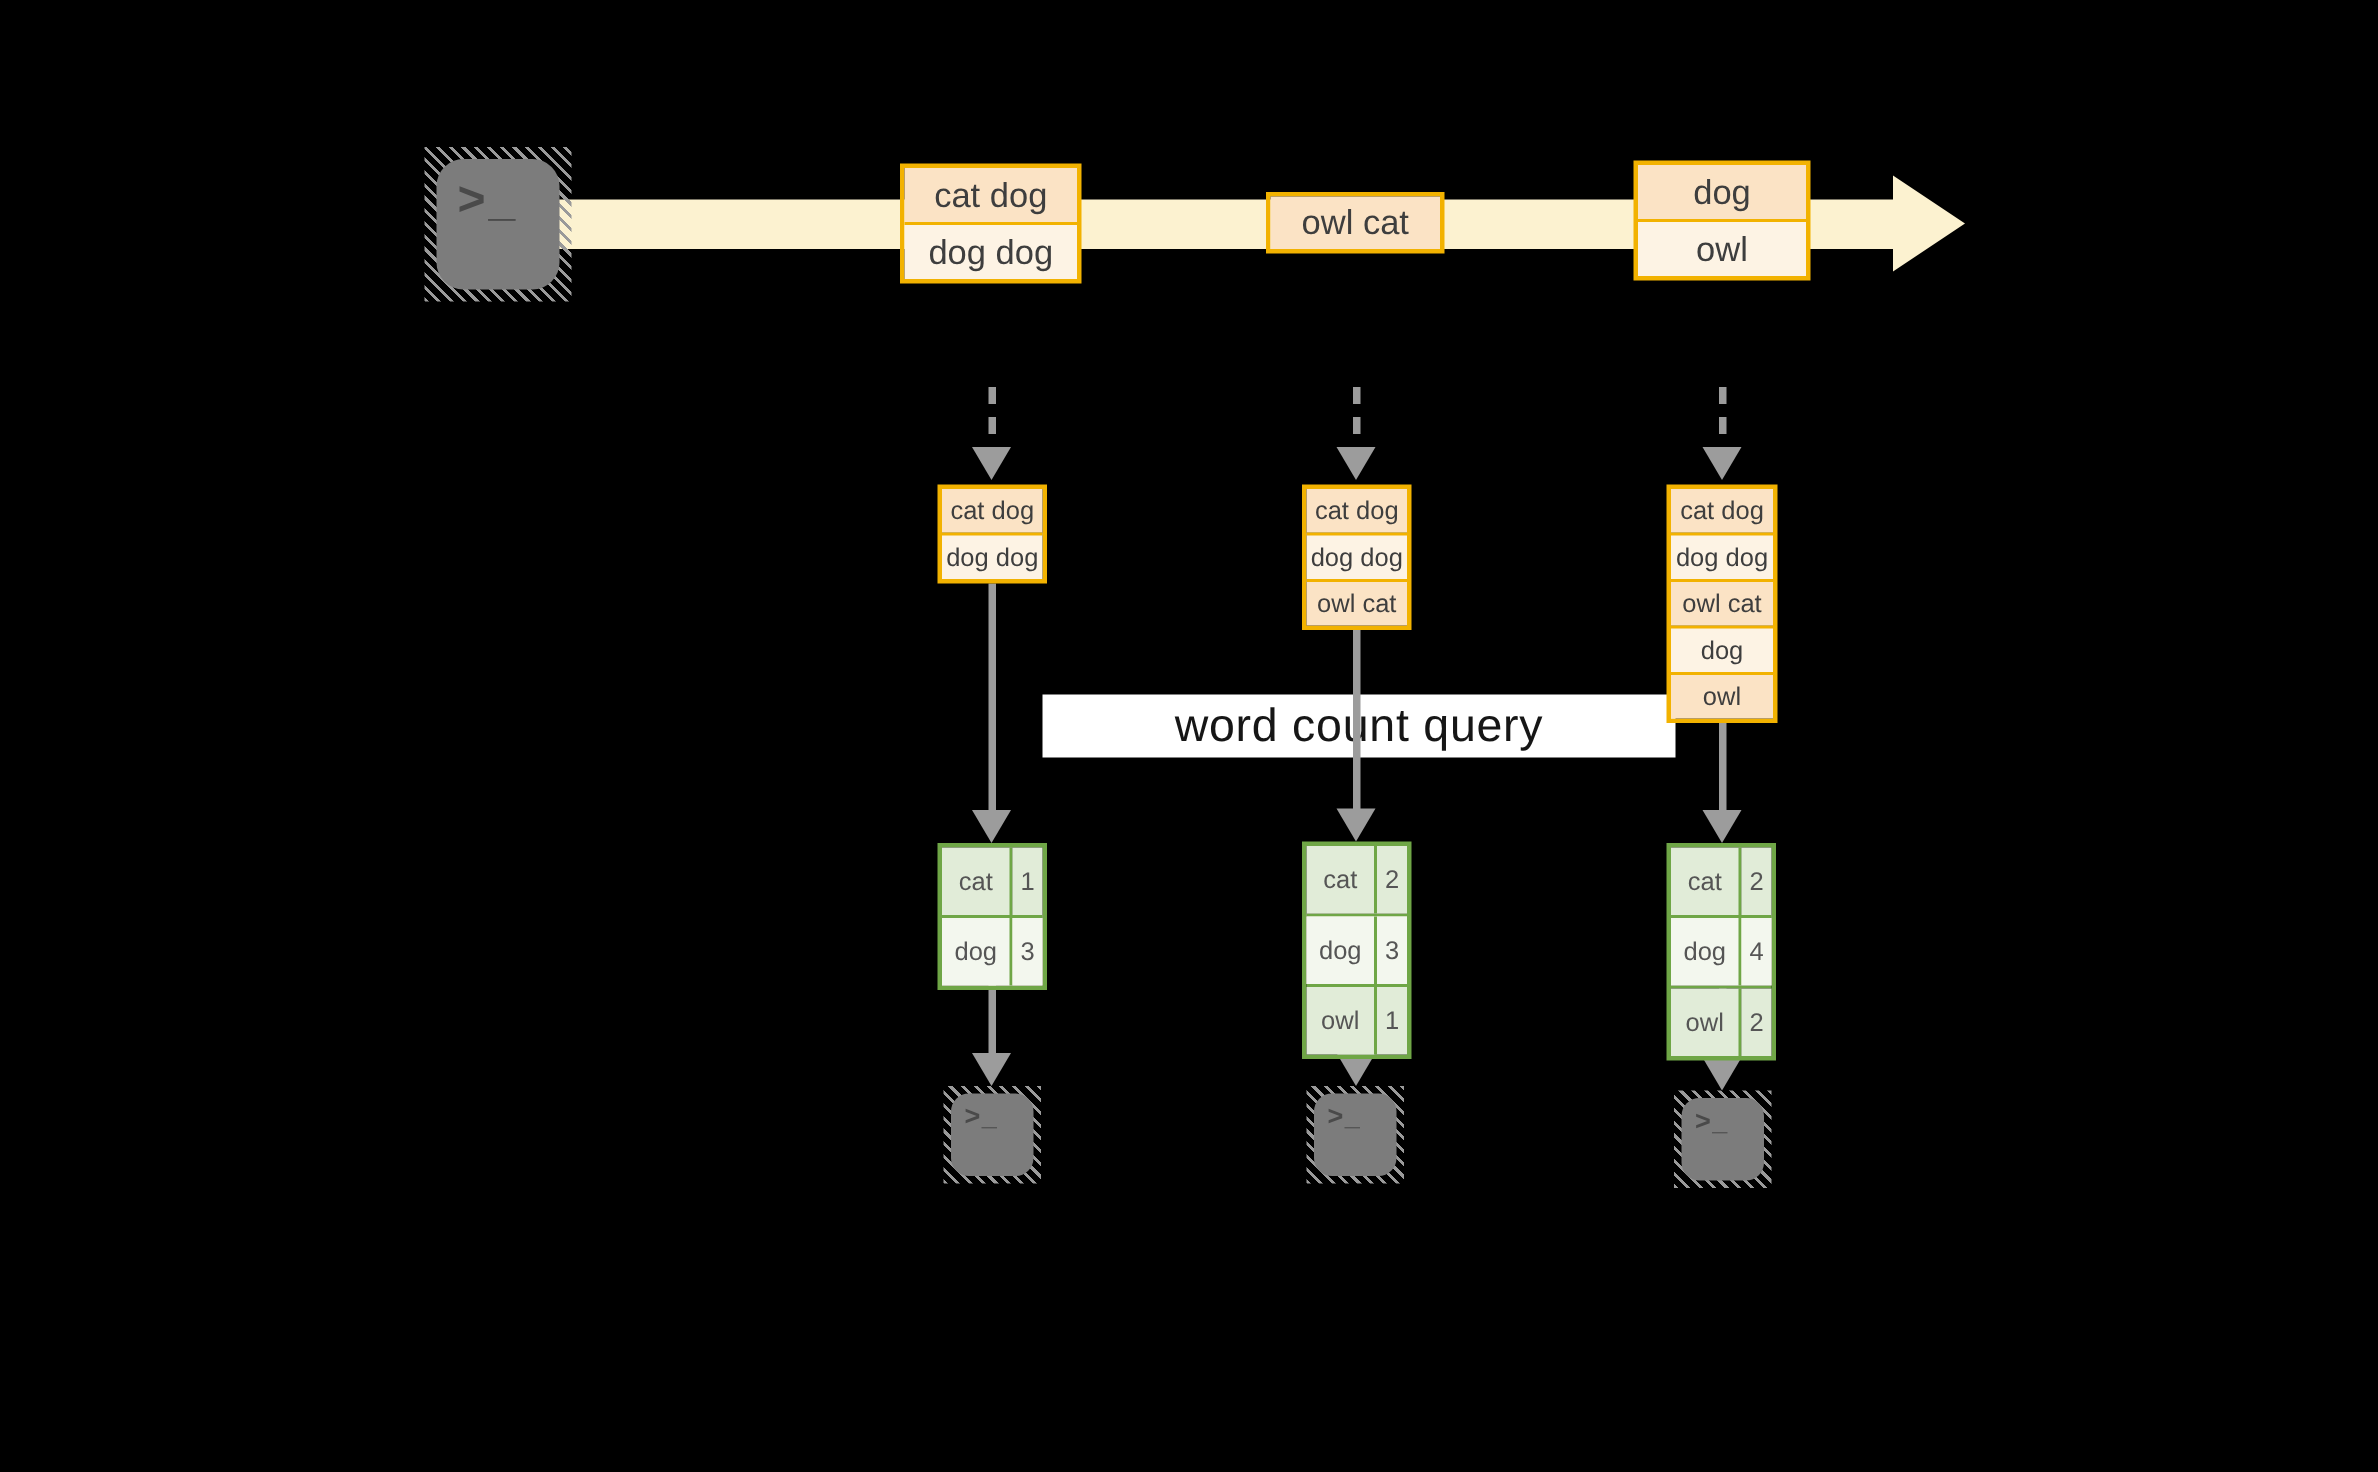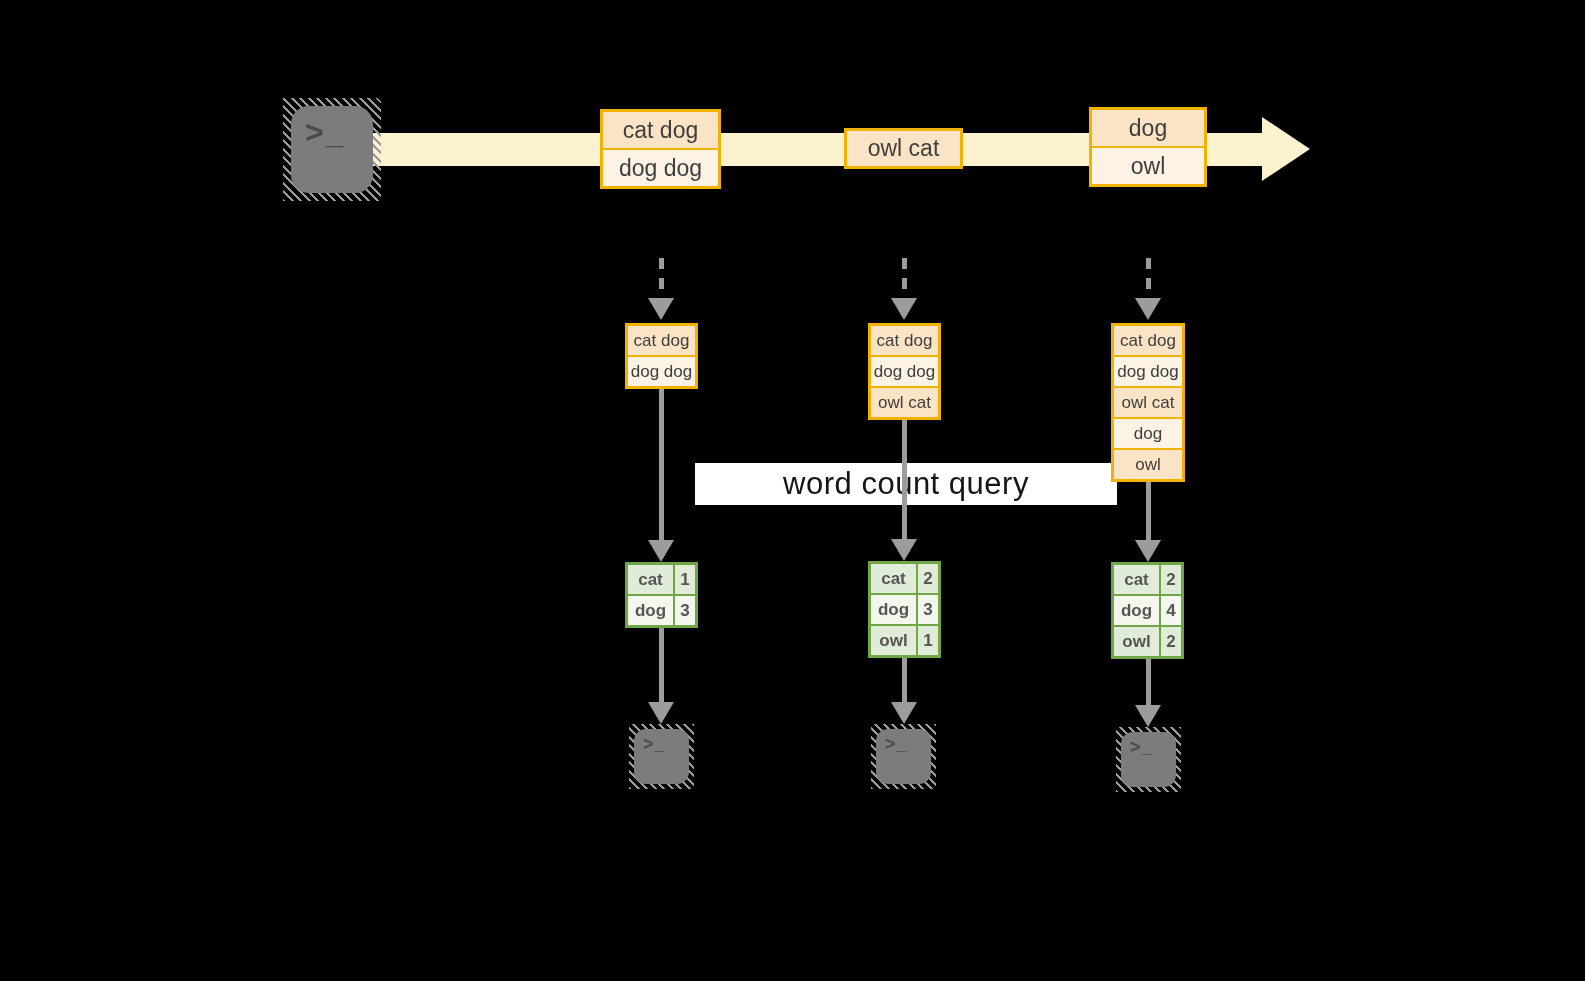--- a/index.html
+++ b/index.html
@@ -35,21 +35,21 @@
   .varrow{position:absolute;width:26px;z-index:3;}
   .varrow .shaft{position:absolute;left:10.5px;top:0;bottom:19px;width:5px;background:var(--gray);}
   .varrow.dashed .shaft{background:repeating-linear-gradient(to bottom,var(--gray) 0 11px,rgba(0,0,0,0) 11px 20px);}
   .varrow .head{position:absolute;bottom:0;left:0;width:0;height:0;
     border-left:13px solid transparent;border-right:13px solid transparent;border-top:22px solid var(--gray);}
   
   .banner{position:absolute;left:695px;top:463px;width:422px;height:42px;background:var(--banner-bg);z-index:2;
     display:flex;align-items:center;justify-content:center;font-size:31px;color:#161616;letter-spacing:0.5px;}
   
   .gtable{position:absolute;border:3px solid var(--green);z-index:4;width:67px;}
-  .grow{display:flex;height:29px;border-top:2px solid var(--green);font-weight:bold;}
+  .grow{display:flex;height:45px;border-top:2px solid var(--green);}
   .grow:first-child{border-top:none;}
   .gword{width:45px;border-right:2px solid var(--green);display:flex;align-items:center;justify-content:center;
     font-size:17px;color:#555;}
   .gnum{flex:1;display:flex;align-items:center;justify-content:center;font-size:17px;color:#555;}
   .grow.dark .gword,.grow.dark .gnum{background:var(--green-dark);}
   .grow.light .gword,.grow.light .gnum{background:var(--green-light);}
 </style>
 </head>
 <body>
 

